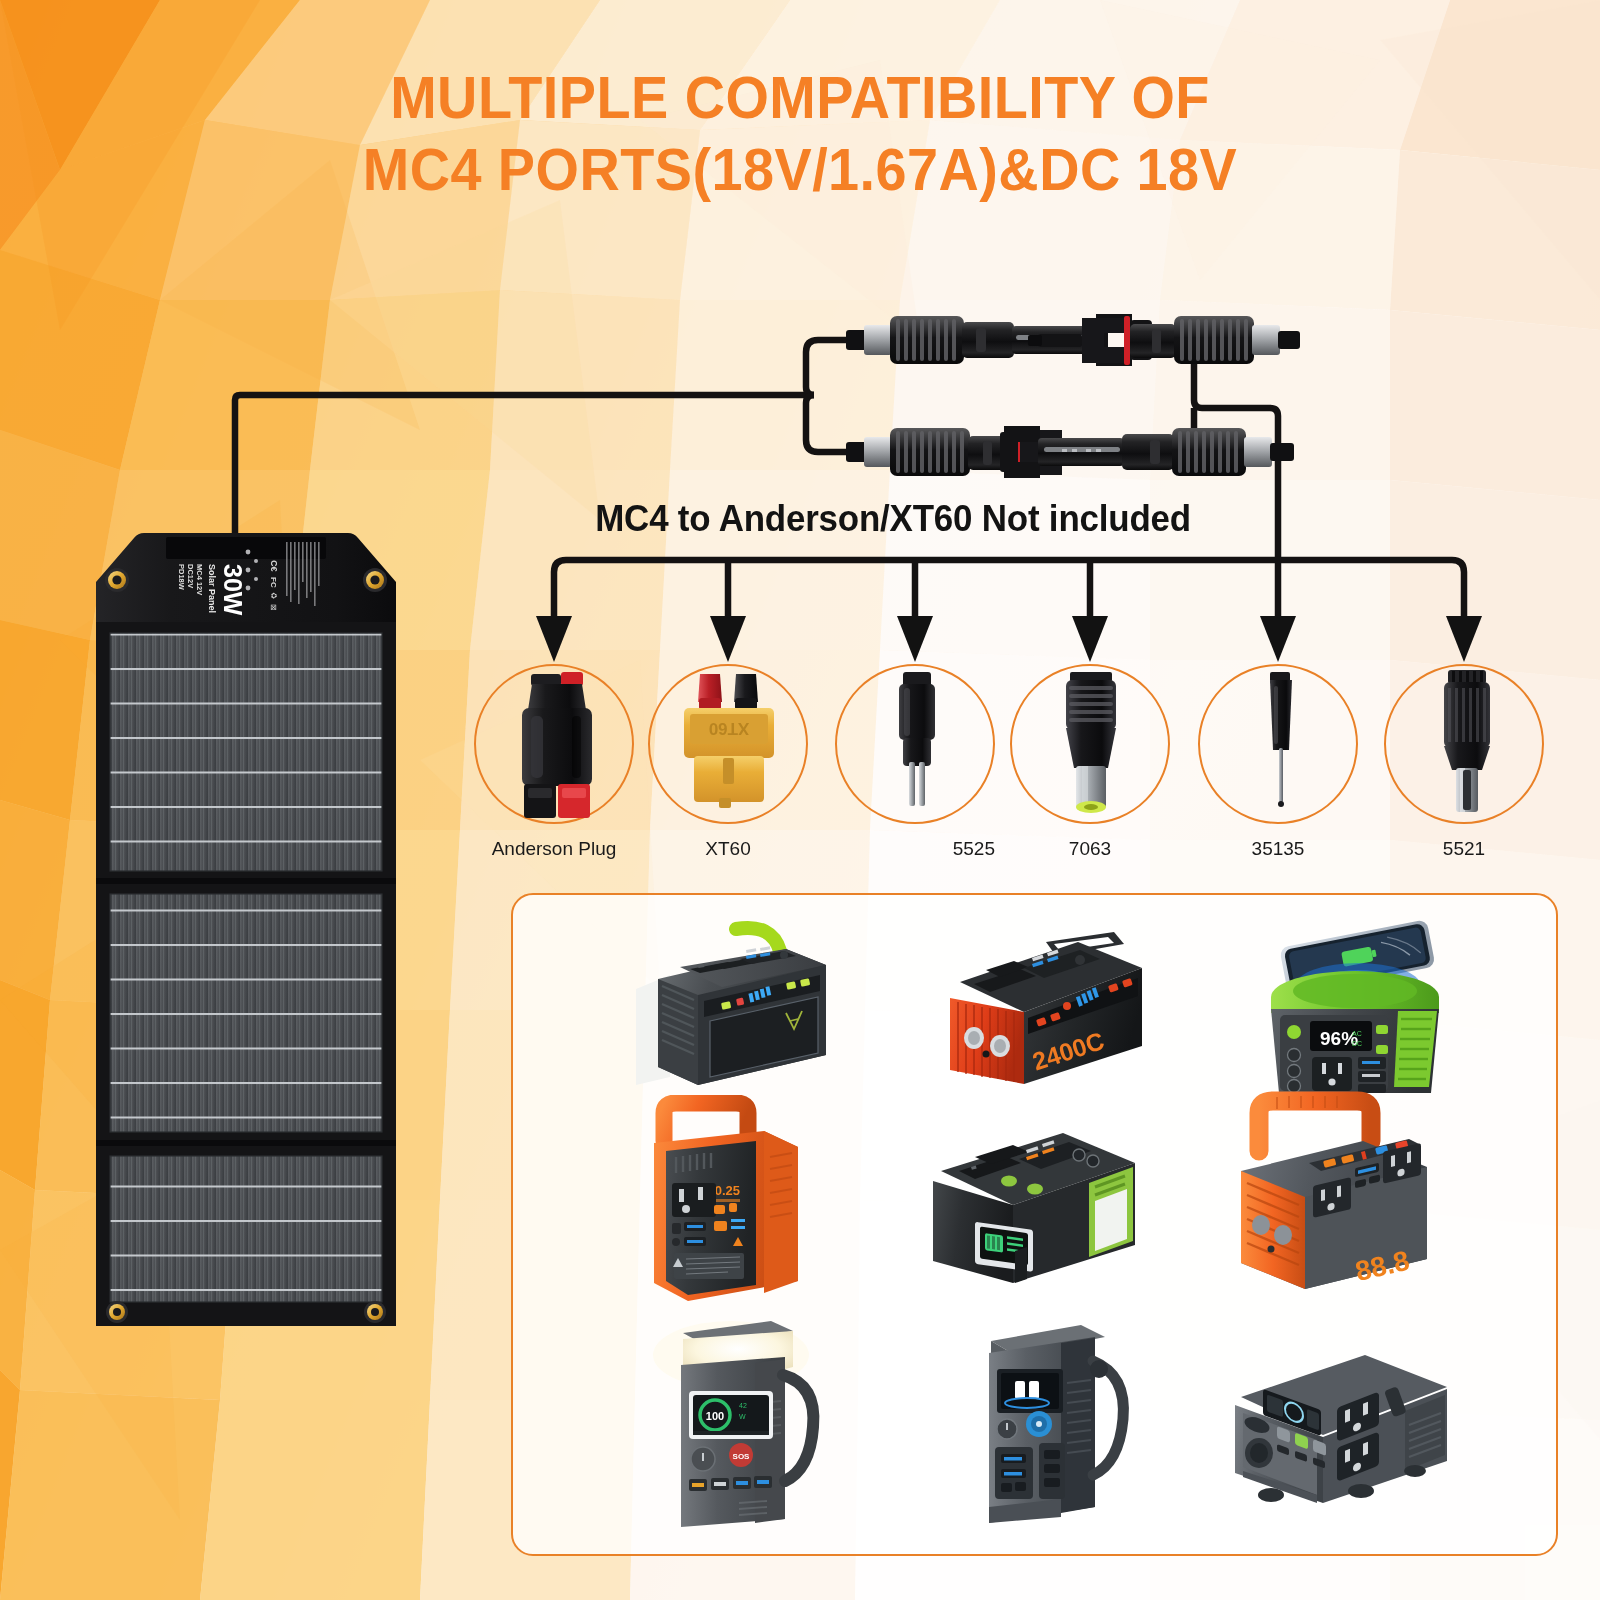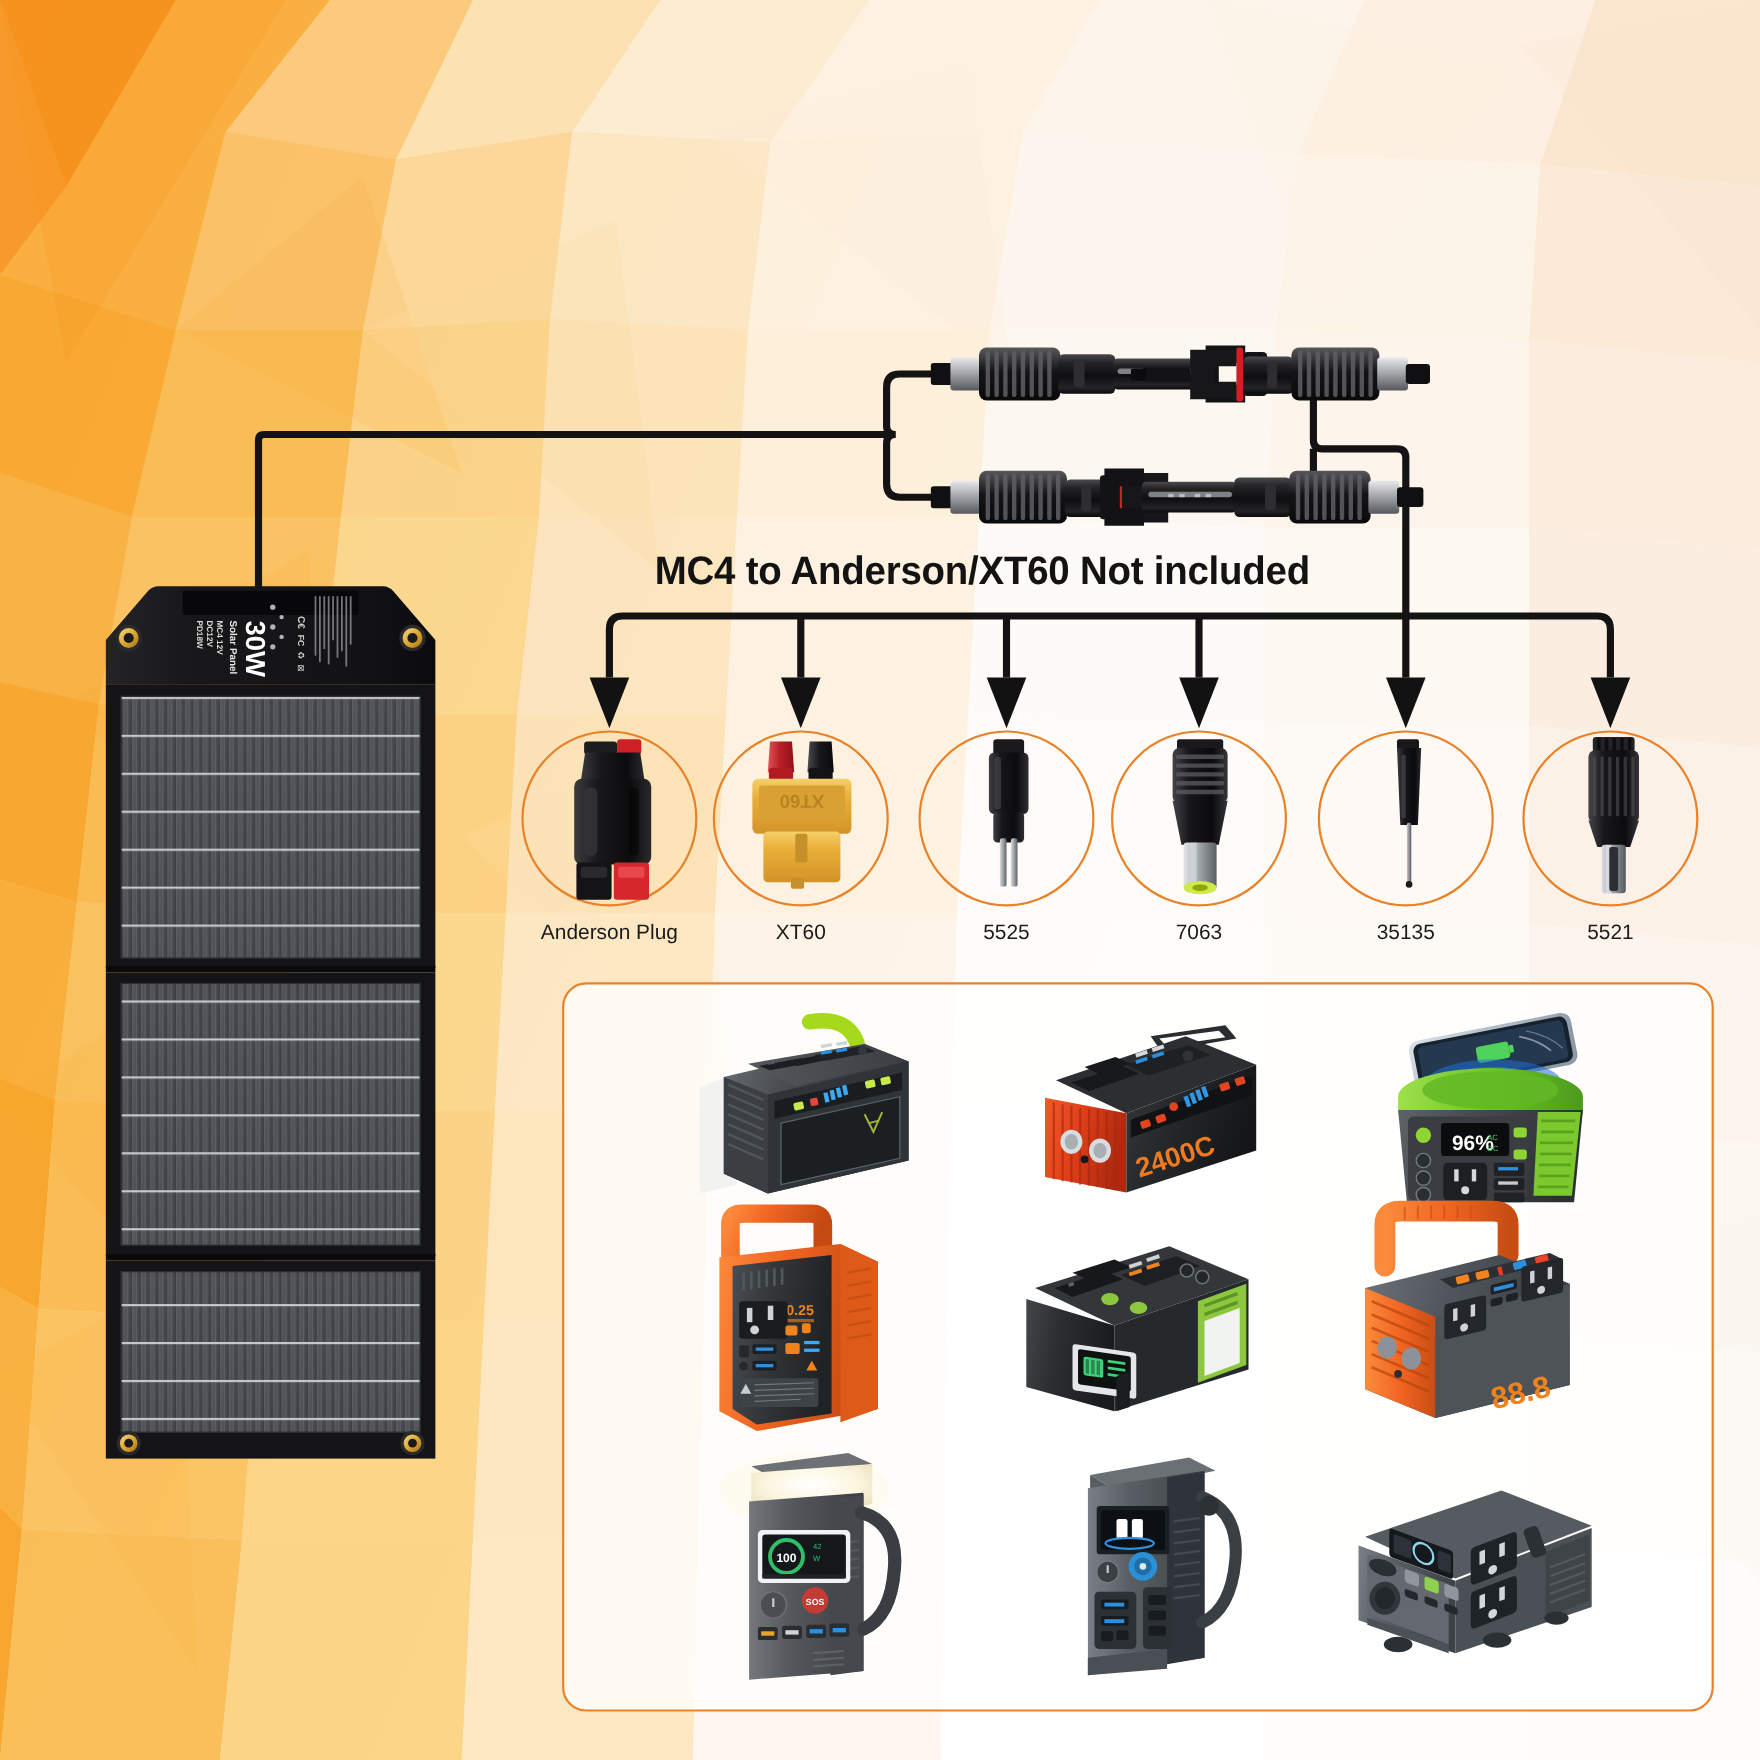--- a/index.html
+++ b/index.html
@@ -184,20 +184,24 @@
       <polygon points="0,1250 160,1160 180,1520" fill="#f9ad38" opacity="0.3"></polygon>
       <polygon points="330,300 560,200 600,520" fill="#fdd89a" opacity="0.45"></polygon>
       <polygon points="420,760 640,660 660,990" fill="#fde4b5" opacity="0.35"></polygon>
       <polygon points="640,120 880,60 920,340" fill="#fdeed6" opacity="0.5"></polygon>
       <polygon points="1100,0 1380,60 1200,280" fill="#fdf0e0" opacity="0.5"></polygon>
       <polygon points="1380,40 1600,0 1600,300" fill="#fbe7d0" opacity="0.45"></polygon>
       <polygon points="1380,1180 1600,1100 1600,1440" fill="#fdf6ef" opacity="0.4"></polygon>
     </g>
   </svg>
 
+  <div class="title-wrap">
+    <div class="title-line">MULTIPLE COMPATIBILITY OF</div>
+    <div class="title-line">MC4 PORTS(18V/1.67A)&amp;DC 18V</div>
+  </div>
 
   <svg id="wires" viewBox="0 0 1600 1600">
     <defs>
       <marker id="arrowhead" markerWidth="10" markerHeight="10" refX="4.6" refY="8.6" orient="auto" markerUnits="userSpaceOnUse">
         <path d="M0.2,0 L4.6,9.4 L9,0 L4.6,2.6 Z" fill="#121212"></path>
       </marker>
     </defs>
     <g fill="none" stroke="#141212" stroke-width="6.5" stroke-linecap="butt" stroke-linejoin="round">
 
       <path d="M235,540 L235,400 Q235,395 240,395 L814,395"></path>
@@ -426,21 +430,21 @@
         <text x="79" y="69" font-family="Liberation Sans, sans-serif" font-size="17" font-weight="bold" fill="#b88421" text-anchor="middle" transform="rotate(180 79 63)">XT60</text>
 
         <rect x="44" y="90" width="70" height="46" rx="4" fill="url(#xtyellow)"></rect>
         <rect x="73" y="92" width="11" height="26" rx="2" fill="#c58f29"></rect>
         <rect x="69" y="132" width="12" height="10" rx="2" fill="#c58f29"></rect>
       </svg>
     </div>
     <div class="label">XT60</div>
   </div>
 
-  <div class="conn" style="left:835px; top:664px;">
+  <div class="conn" style="left:835px; top:664px;text-align:right;">
     <div class="circle">
       <svg width="160" height="160" viewBox="0 0 160 160">
         <defs>
           <linearGradient id="bar1" x1="0" y1="0" x2="1" y2="0">
             <stop offset="0" stop-color="#3f3f43"></stop>
               <stop offset="0.28" stop-color="#17171a"></stop>
             <stop offset="0.7" stop-color="#0c0c0e"></stop>
               <stop offset="1" stop-color="#303034"></stop>
           </linearGradient>
           <linearGradient id="pin1" x1="0" y1="0" x2="1" y2="0">

